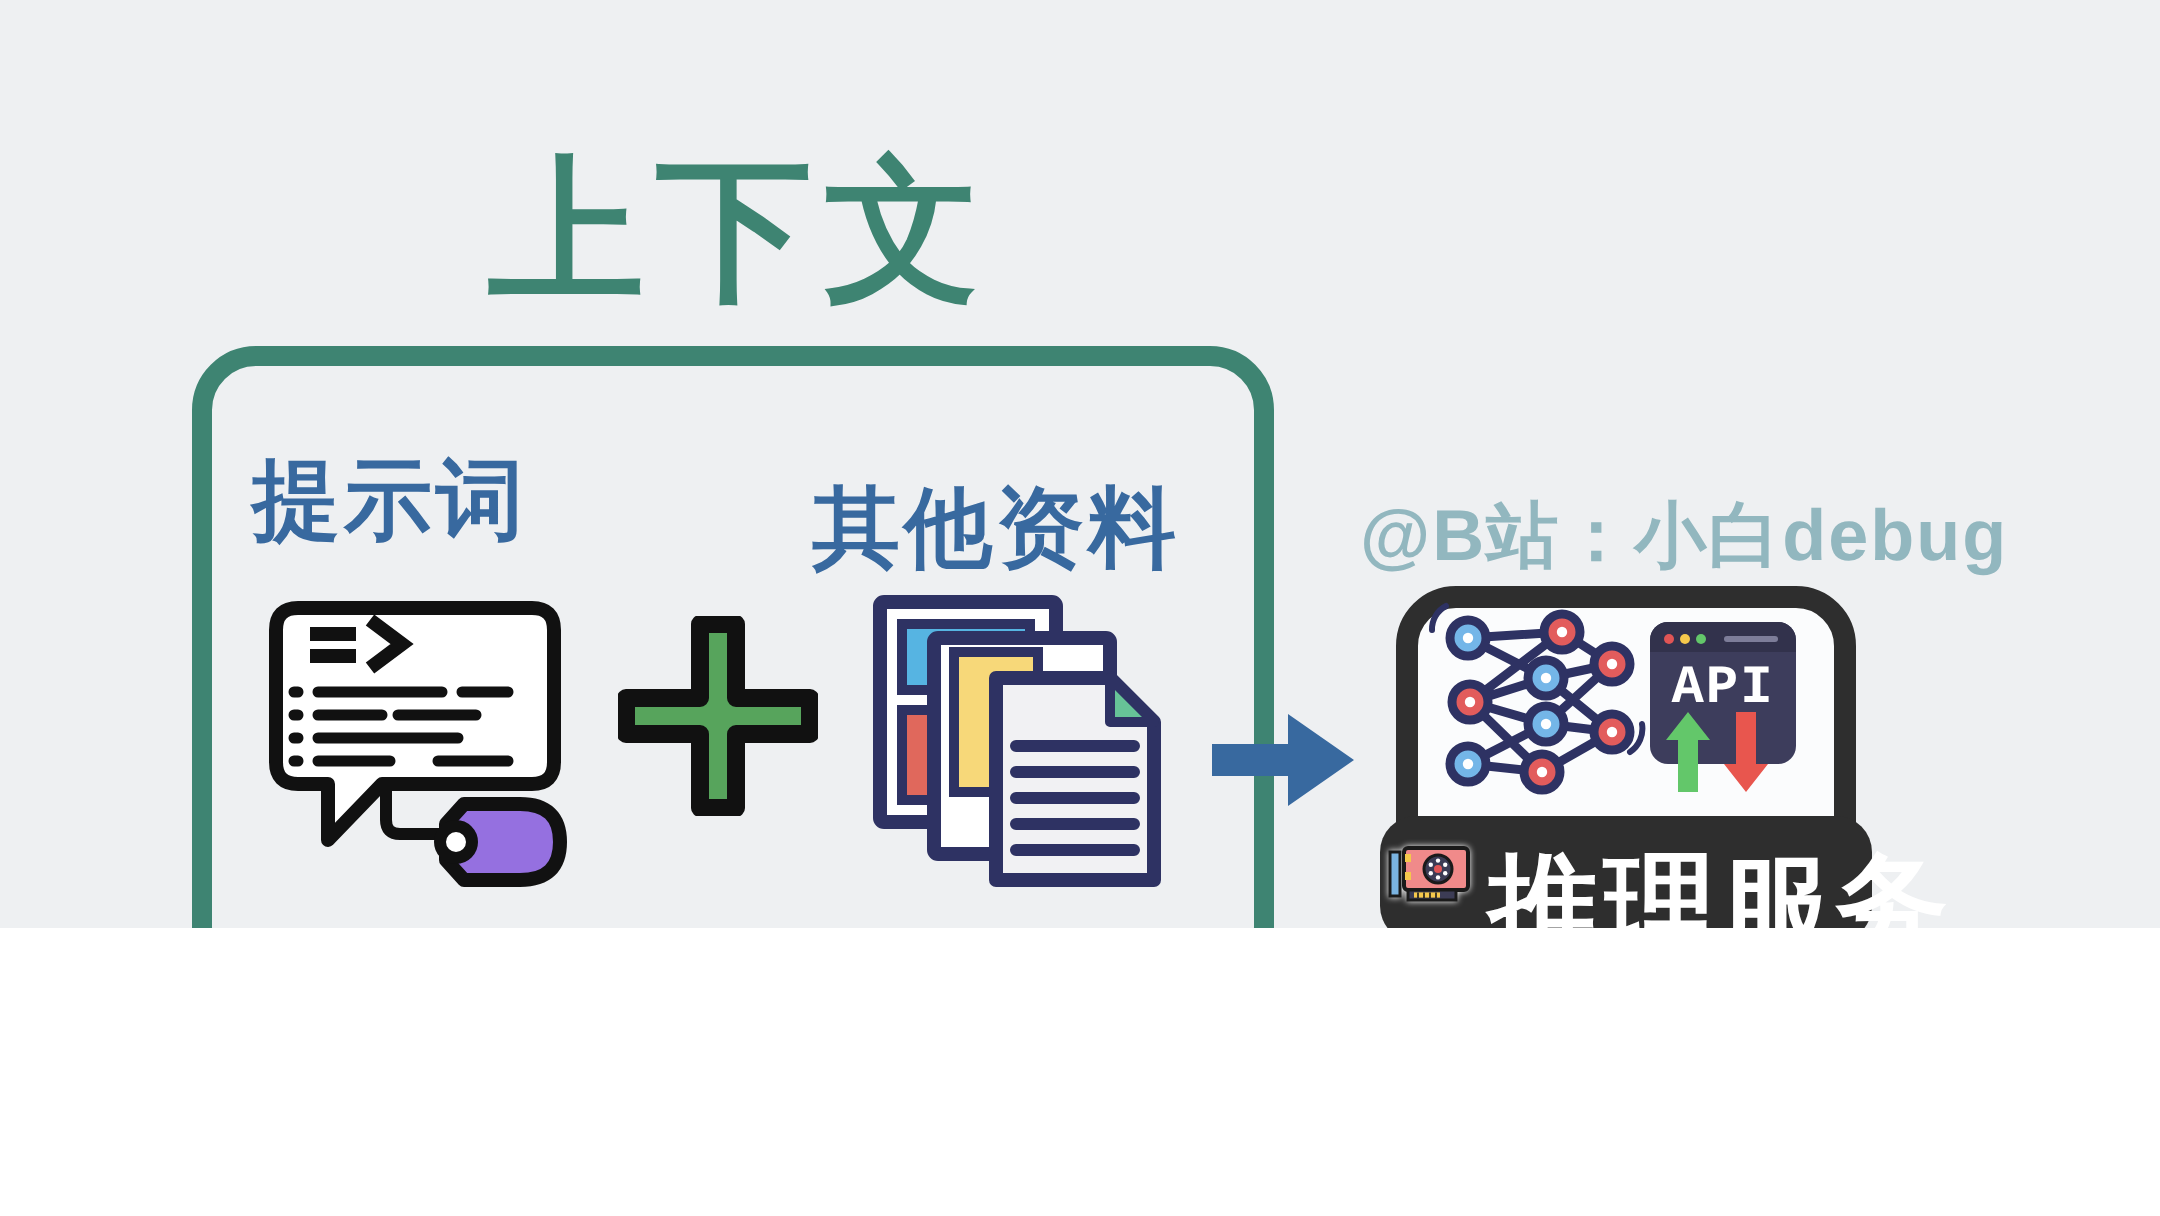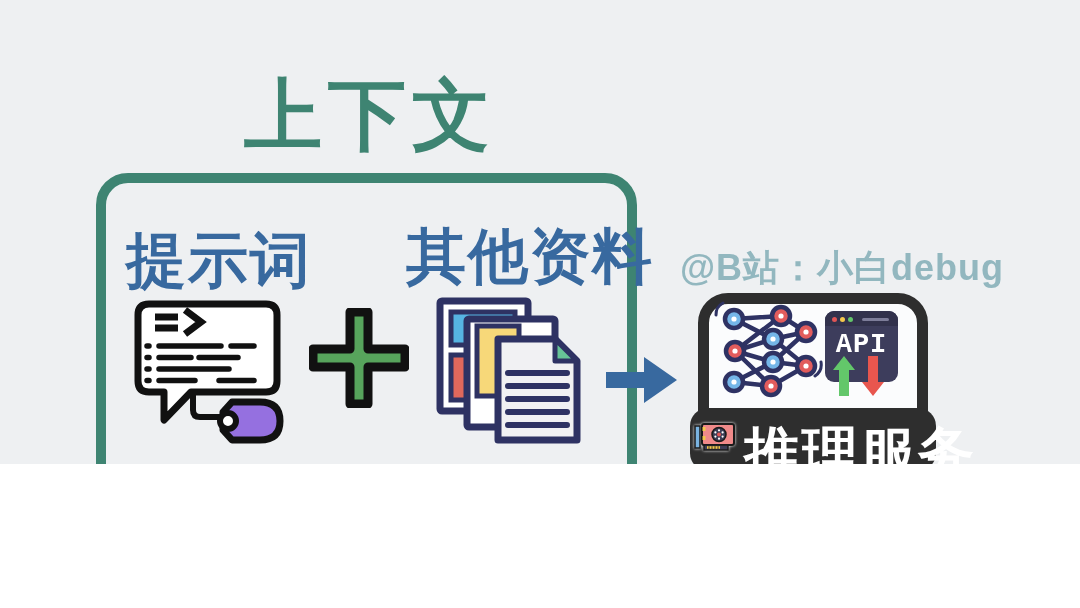--- a/index.html
+++ b/index.html
@@ -5,23 +5,23 @@
   html,body{margin:0;padding:0;}
   body{font-family:"Liberation Sans","DejaVu Sans",sans-serif;}
   .canvas{position:relative;width:1080px;height:464px;background:var(--background);overflow:hidden;}
   .abs{position:absolute;}
 
   .page-title{left:140px;top:64px;width:460px;text-align:center;
     font-size:78px;font-weight:800;letter-spacing:6px;color:var(--green);}
 
   .context-box{left:96px;top:173px;width:541px;height:322px;box-sizing:border-box;
     border:10px solid var(--green);border-radius:32px;}
-  .box-label{font-size:60px;font-weight:800;color:var(--blue);letter-spacing:2px;white-space:nowrap;}
+  .box-label{font-size:44px;font-weight:800;color:var(--blue);letter-spacing:2px;white-space:nowrap;}
   .prompt-label{left:20px;top:38px;}
-  .other-label{left:300px;top:34px;text-align:right;}
+  .other-label{left:300px;top:52px;text-align:right;}
   .bubble-icon{left:27px;top:115px;}
   .plus-icon{left:203px;top:125px;}
   .docs-icon{left:330px;top:112px;}
 
   .flow-arrow{left:606px;top:355px;}
 
   .watermark{left:680px;top:244px;font-size:36px;font-weight:800;color:var(--teal);white-space:nowrap;letter-spacing:1px;}
 
   .service-box{left:698px;top:293px;width:230px;height:179px;}
   .service-frame{left:0;top:0;width:230px;height:179px;box-sizing:border-box;

